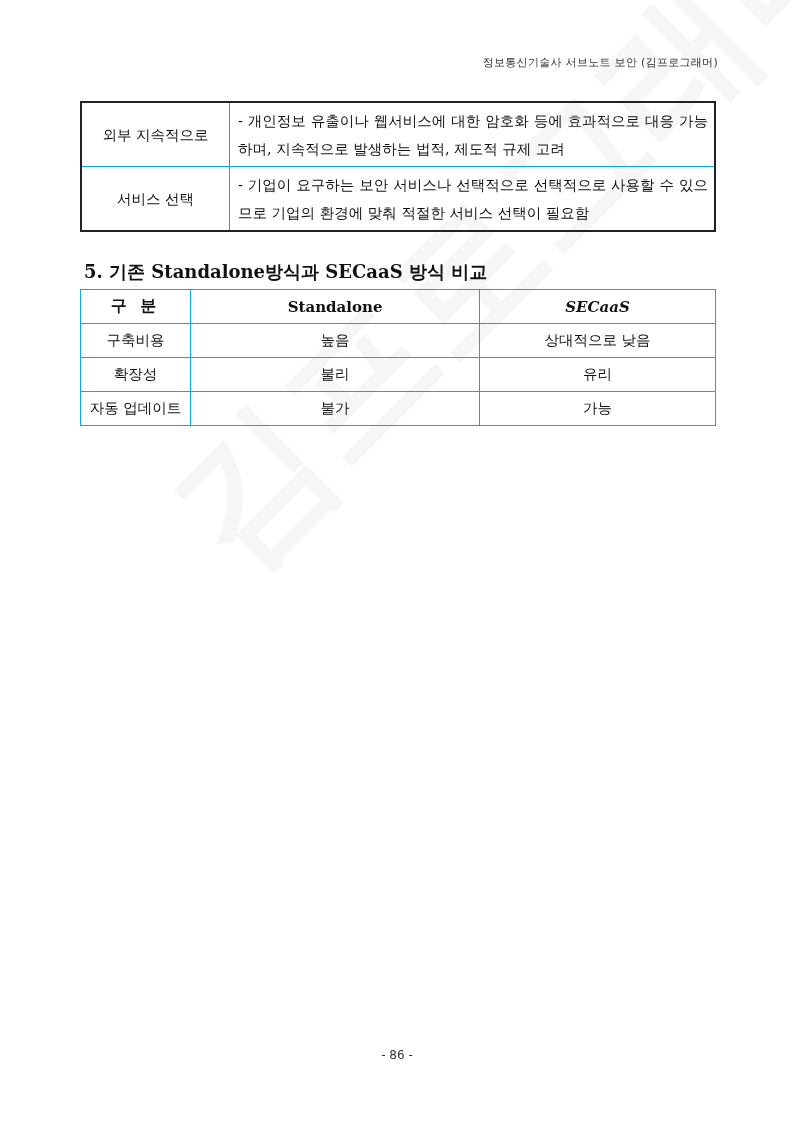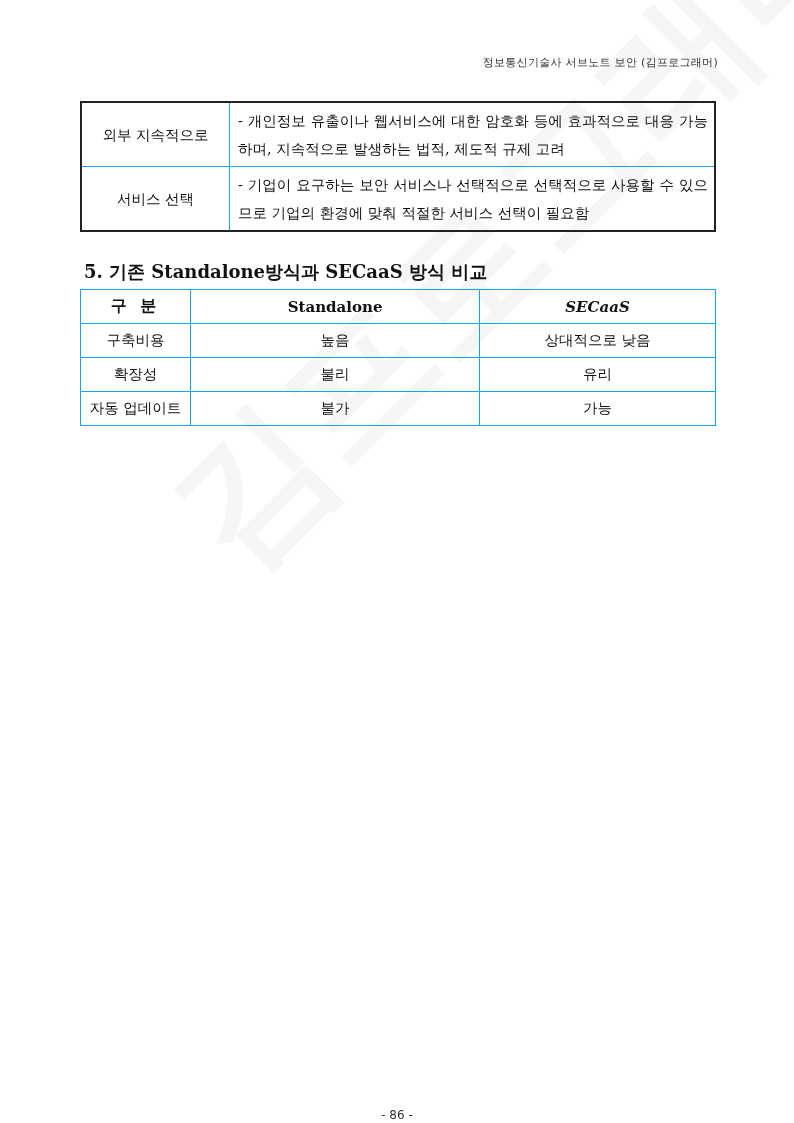--- a/index.html
+++ b/index.html
@@ -18,21 +18,21 @@
   .main-table { top: 289px; border: 1.5px solid #222; }
   .main-table th, .main-table td { height: 33px; text-align: center; font-size: 14.5px; padding: 0; }
   .main-table th { font-weight: bold; font-size: 15px; }
   .main-table th.h0 { font-size: 16px; letter-spacing: 4px; }
   .col0 { width: 105px; }
   .col1 { width: 277px; }
   .col2 { width: 226px; font-style: italic; }
   .watermark { position: absolute; left: 130px; top: 470px; font-family: "DejaVu Sans", sans-serif;
          font-size: 150px; color: rgba(0,0,0,0.035); transform: rotate(-45deg); transform-origin: left top;
          white-space: nowrap; pointer-events: none; font-weight: bold; }
-  .page-number { position: absolute; top: 1108px; left: 0; width: 794px; text-align: center;
+  .page-number { position: absolute; top: 1048px; left: 0; width: 794px; text-align: center;
          font-family: "DejaVu Sans", sans-serif; font-size: 12px; color: #333; }
 </style>
 </head>
 <body>
 
 <div class="watermark">김프로그래머</div>
 
 <div class="running-header">정보통신기술사 서브노트 보안 (김프로그래머)</div>
 
 <table class="top-table">

